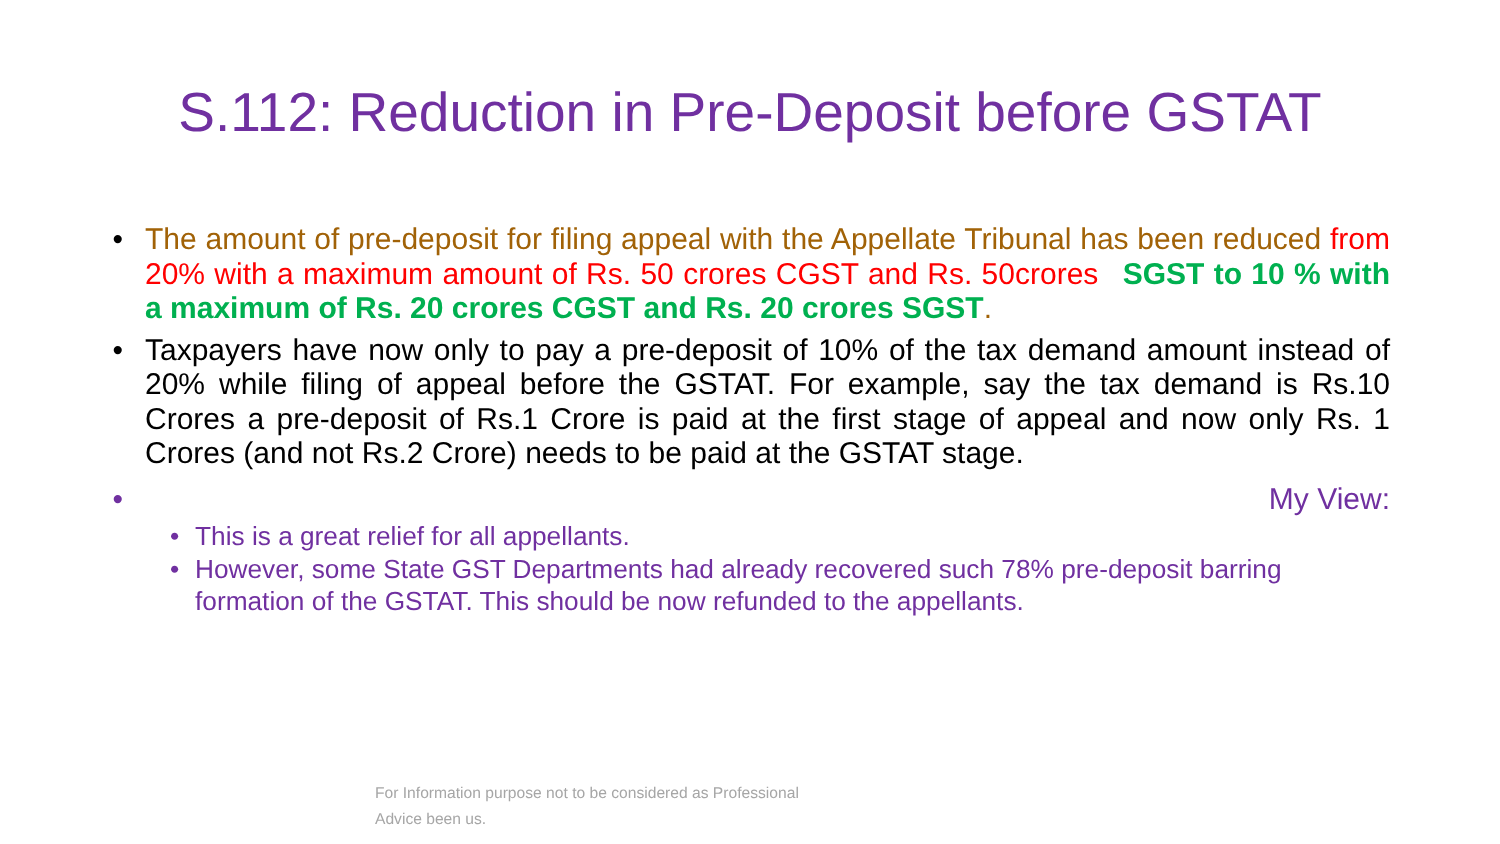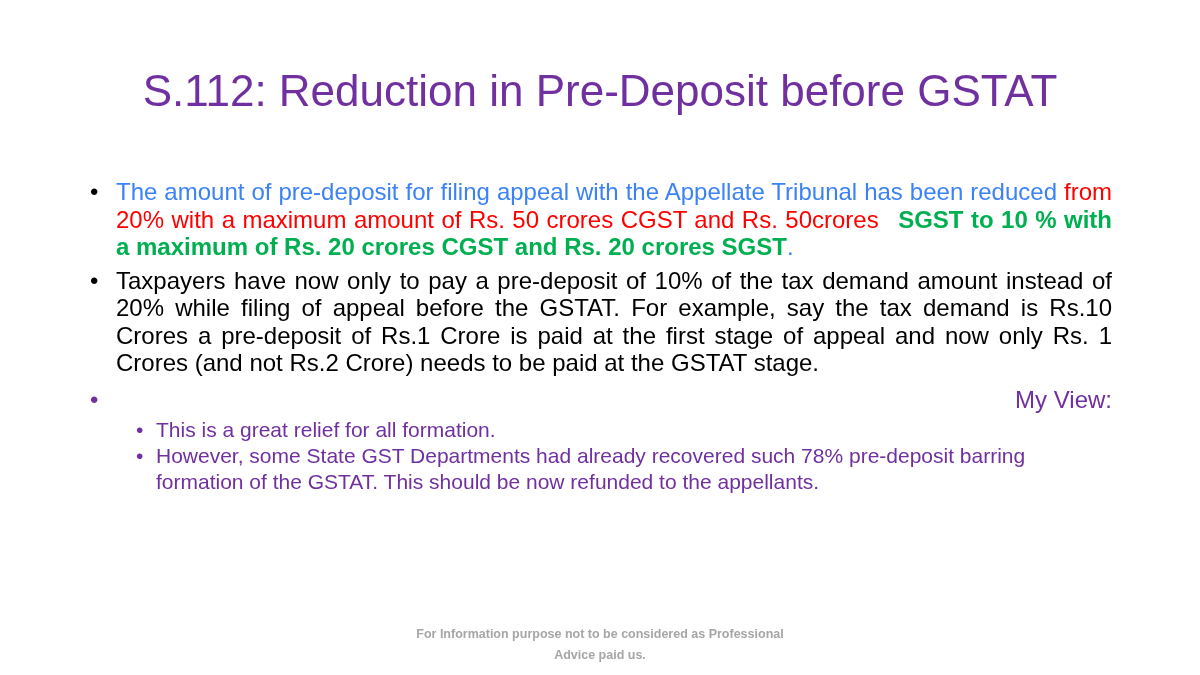--- a/index.html
+++ b/index.html
@@ -88,33 +88,31 @@
     text-align: left;
     padding-left: 22px;
     margin-bottom: 1px;
   }
   .lvl2 > .marker { left: 2px; }
   .lvl2 > .btext { text-align: left; }
 
   
   .red   { color: #ff0000; }
   .green { color: #00b050; font-weight: bold; margin-left: 12px; }
-  .blk   { color: #3b82f6; }
+  .blk   { color: #a16207; }
 
   
   .footer {
     position: absolute;
     left: 300px;
     top: 624px;
     width: 600px;
-    text-align: center;
     font-size: 12.5px;
     line-height: 21px;
     color: #a6a6a6;
-    font-weight: bold;
   }
 </style>
 </head>
 <body>
 
 <div class="slide">
 
   <div class="slide-title">S.112: Reduction in Pre-Deposit before GSTAT</div>
 
   <div class="body-area">
@@ -130,28 +128,28 @@
     </div>
 
     <div class="bullet-row purple-head">
       <span class="marker">•</span>
       <span class="btext">My View:</span>
     </div>
 
     <div class="sub-list">
       <div class="bullet-row lvl2">
         <span class="marker">•</span>
-        <span class="btext">This is a great relief for all formation.</span>
+        <span class="btext">This is a great relief for all appellants.</span>
       </div>
       <div class="bullet-row lvl2">
         <span class="marker">•</span>
         <span class="btext">However, some State GST Departments had already recovered such 78% pre-deposit barring formation of the GSTAT. This should be now refunded to the appellants.</span>
       </div>
     </div>
 
   </div>
 
   <div class="footer">
     <div>For Information purpose not to be considered as Professional</div>
-    <div>Advice paid us.</div>
+    <div>Advice been us.</div>
   </div>
 
 </div>
 
 </body></html>

